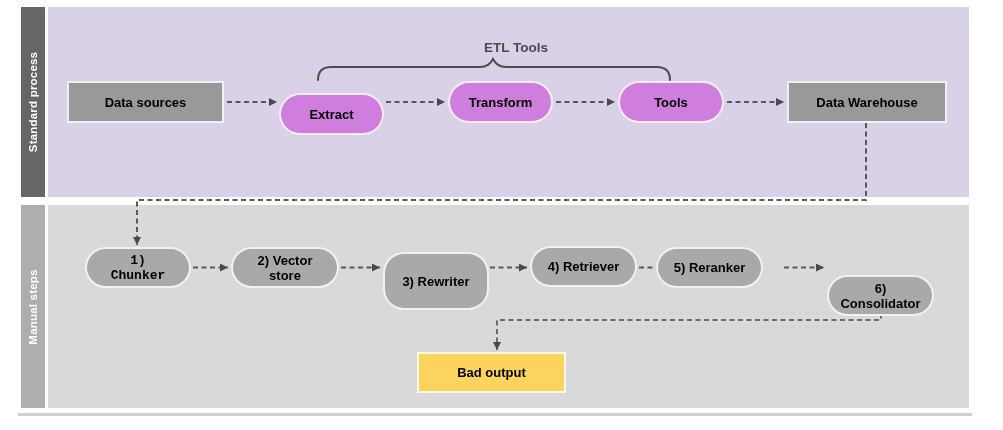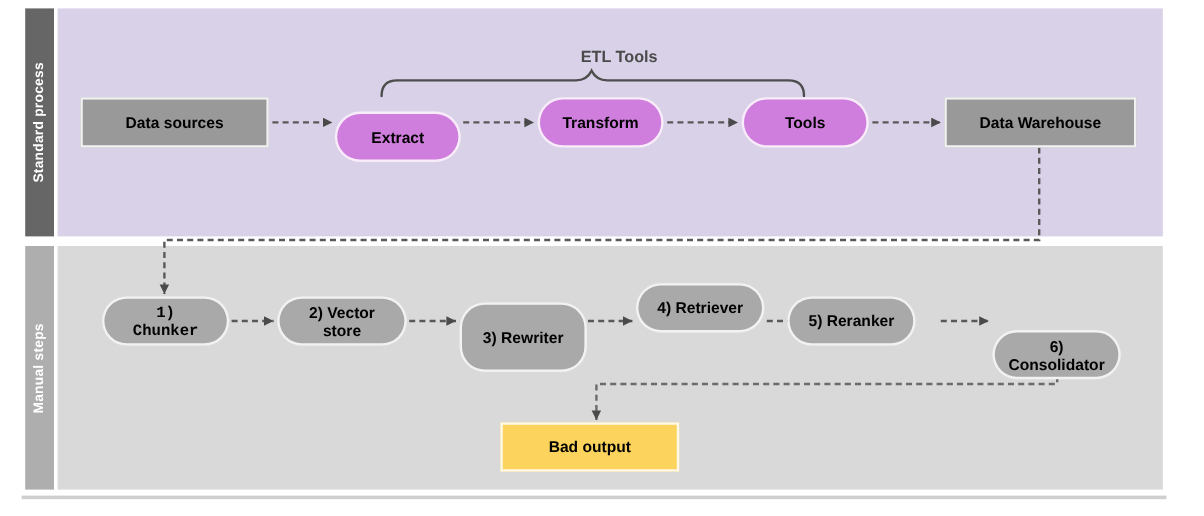--- a/index.html
+++ b/index.html
@@ -103,21 +103,21 @@
 
   <div class="node rect-gray" style="left:67px; top:81px; width:157px; height:42px;">Data sources</div>
   <div class="node pill-pink" style="left:279px; top:81px; width:105px; height:42px;margin-top:12px;">Extract</div>
   <div class="node pill-pink" style="left:448px; top:81px; width:105px; height:42px;">Transform</div>
   <div class="node pill-pink" style="left:618px; top:81px; width:106px; height:42px;">Tools</div>
   <div class="node rect-gray" style="left:787px; top:81px; width:160px; height:42px;">Data Warehouse</div>
 
   <div class="node pill-gray" style="left:85px; top:247px; width:106px; height:41px;font-family:Liberation Mono, monospace;">1) Chunker</div>
   <div class="node pill-gray" style="left:231px; top:247px; width:108px; height:41px;">2) Vector store</div>
   <div class="node pill-gray" style="left:383px; top:252px; width:106px; height:58px;">3) Rewriter</div>
-  <div class="node pill-gray" style="left:530px; top:236px; width:107px; height:41px;">4) Retriever</div>
+  <div class="node pill-gray" style="left:530px; top:246px; width:107px; height:41px;">4) Retriever</div>
   <div class="node pill-gray" style="left:656px; top:247px; width:107px; height:41px;">5) Reranker</div>
   <div class="node pill-gray" style="left:827px; top:247px; width:107px; height:41px;margin-top:28px;">6) Consolidator</div>
 
   <div class="node rect-yellow" style="left:417px; top:352px; width:149px; height:41px;">Bad output</div>
 
   <div class="bottom-rule"></div>
 
 </div>
 
 </body></html>

